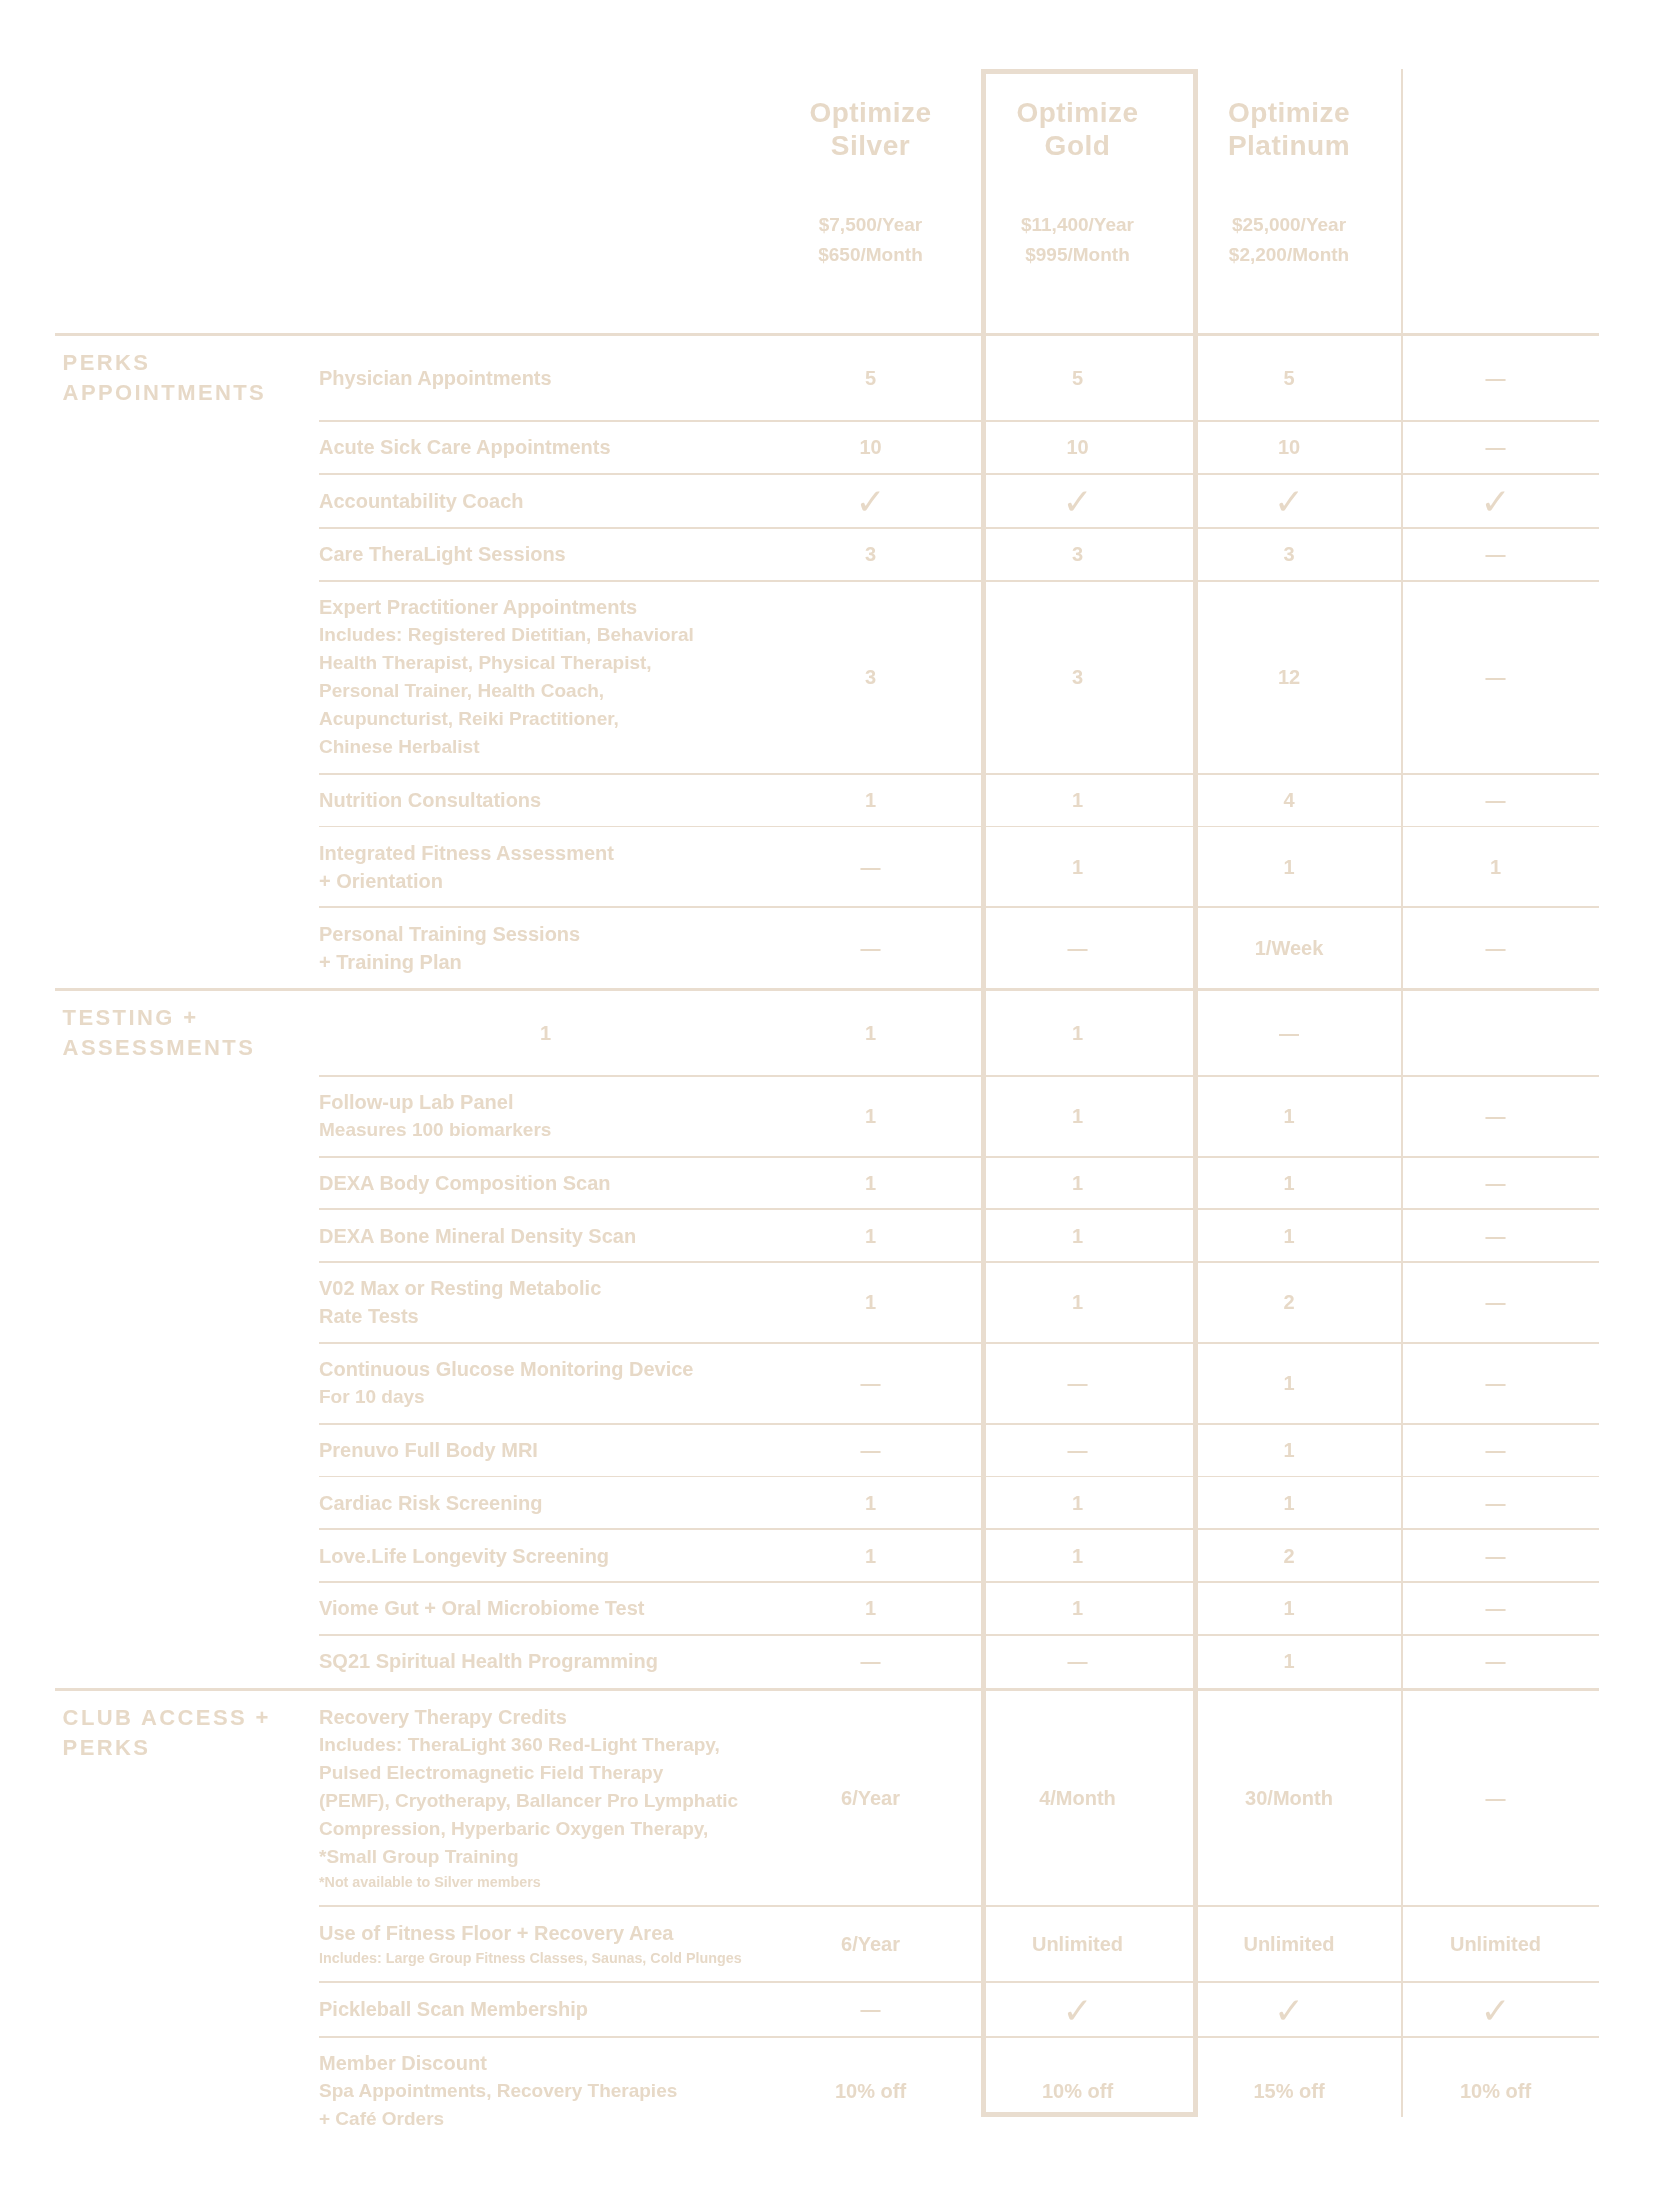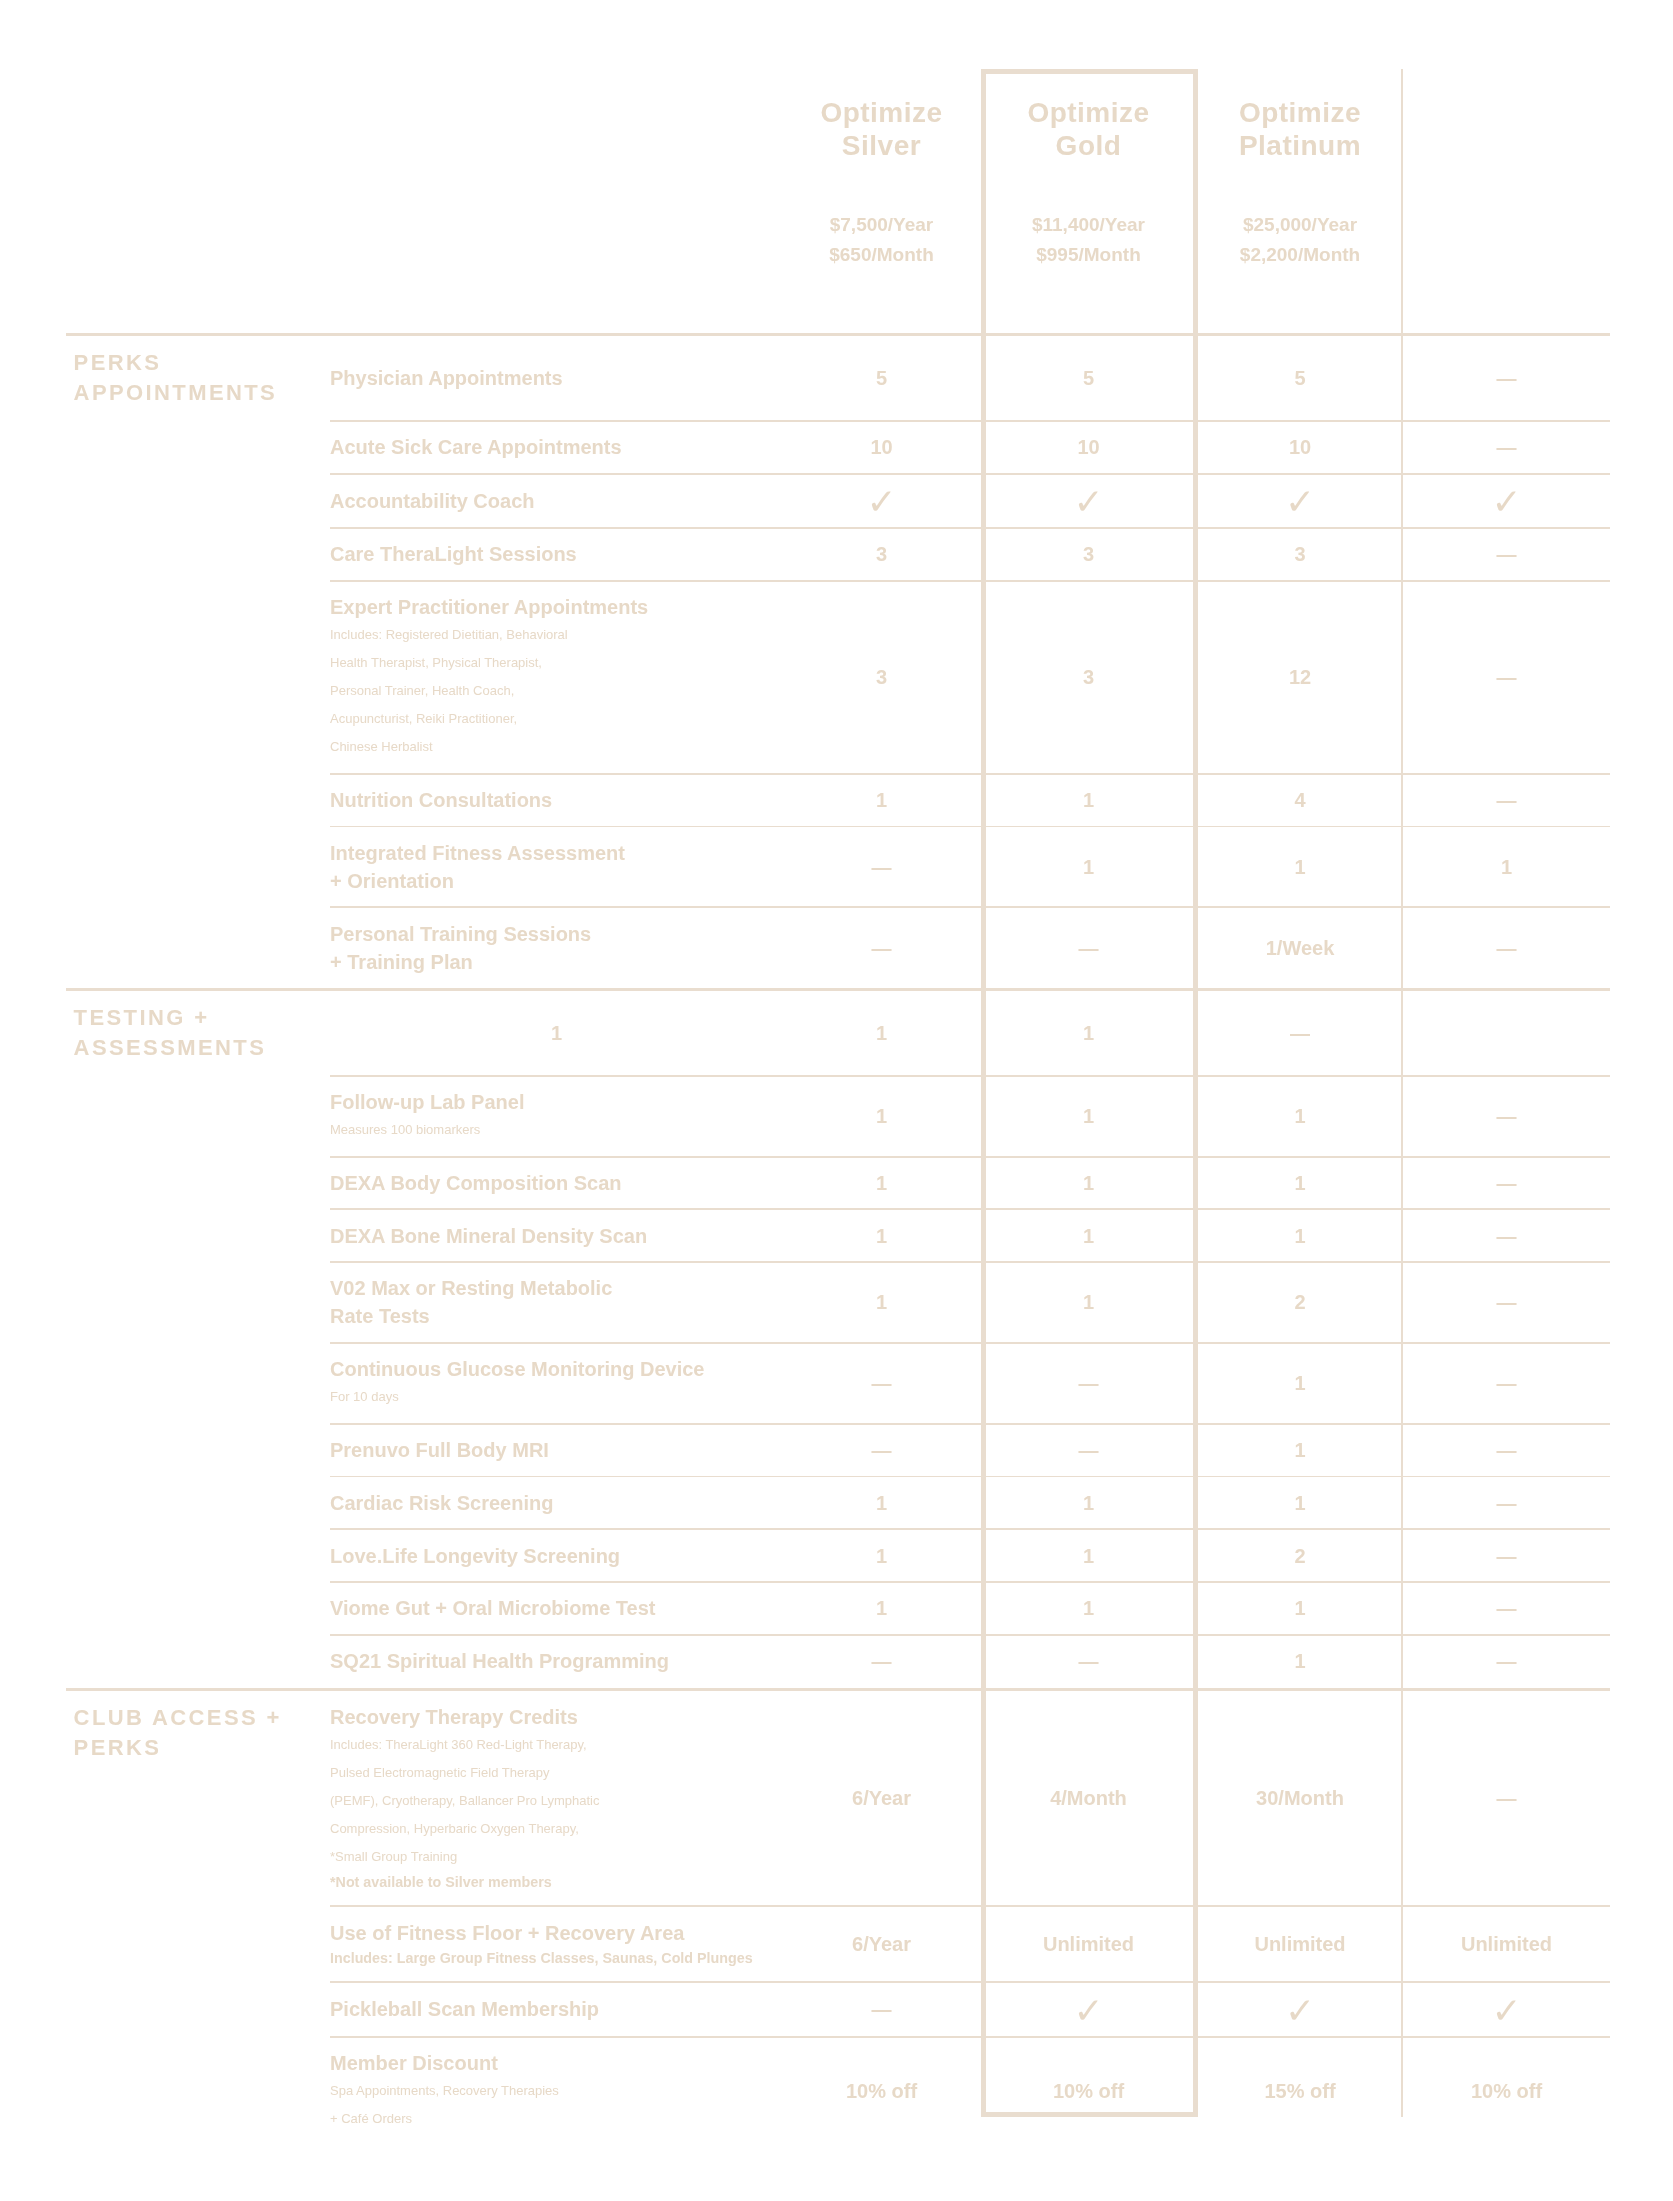--- a/index.html
+++ b/index.html
@@ -19,21 +19,21 @@
   .gold-box{
     position:absolute;left:981px;top:69px;width:217px;height:2048px;
     border:5.7px solid var(--line);box-sizing:border-box;pointer-events:none;
   }
   .vdivider{
     position:absolute;left:1401px;top:69px;width:1.9px;height:2048px;
     background:var(--line);
   }
   
   .table{
-    position:absolute;left:66px;top:0;width:1544px;
+    position:absolute;left:55px;top:0;width:1544px;
   }
   .grid-row{
     display:grid;
     grid-template-columns:264px 453px 197px 217px 206px 207px;
   }
   
   .header{height:333px;box-sizing:border-box;padding-top:96px;}
   .plan{text-align:center;}
   .pname{
     font-weight:bold;font-size:28px;line-height:33px;
@@ -53,21 +53,21 @@
     content:"";position:absolute;left:264px;right:0;bottom:-1px;height:1.9px;
     background:var(--line);
   }
   .cell{min-height:1px;}
   .cell.sec{
     align-self:start;padding-left:7.6px;
     font-weight:bold;font-size:22px;line-height:30px;letter-spacing:2.4px;
     white-space:pre-line;
   }
   .lbl{font-weight:bold;font-size:20px;line-height:28px;white-space:pre-line;}
-  .sub{font-weight:normal;font-size:13px;line-height:28px;white-space:pre-line;}
+  .sub{font-weight:bold;font-size:19px;line-height:28px;white-space:pre-line;}
   .note{font-weight:bold;font-size:14.3px;line-height:23px;white-space:pre-line;}
   .cell.val{
     text-align:center;font-weight:bold;font-size:20px;line-height:28px;
   }
   .check{
     font-family:"DejaVu Sans",sans-serif;
     font-size:36px;font-weight:400;line-height:28px;vertical-align:middle;
   }
   .row.tall-pad{padding-bottom:38px;}
 </style>

